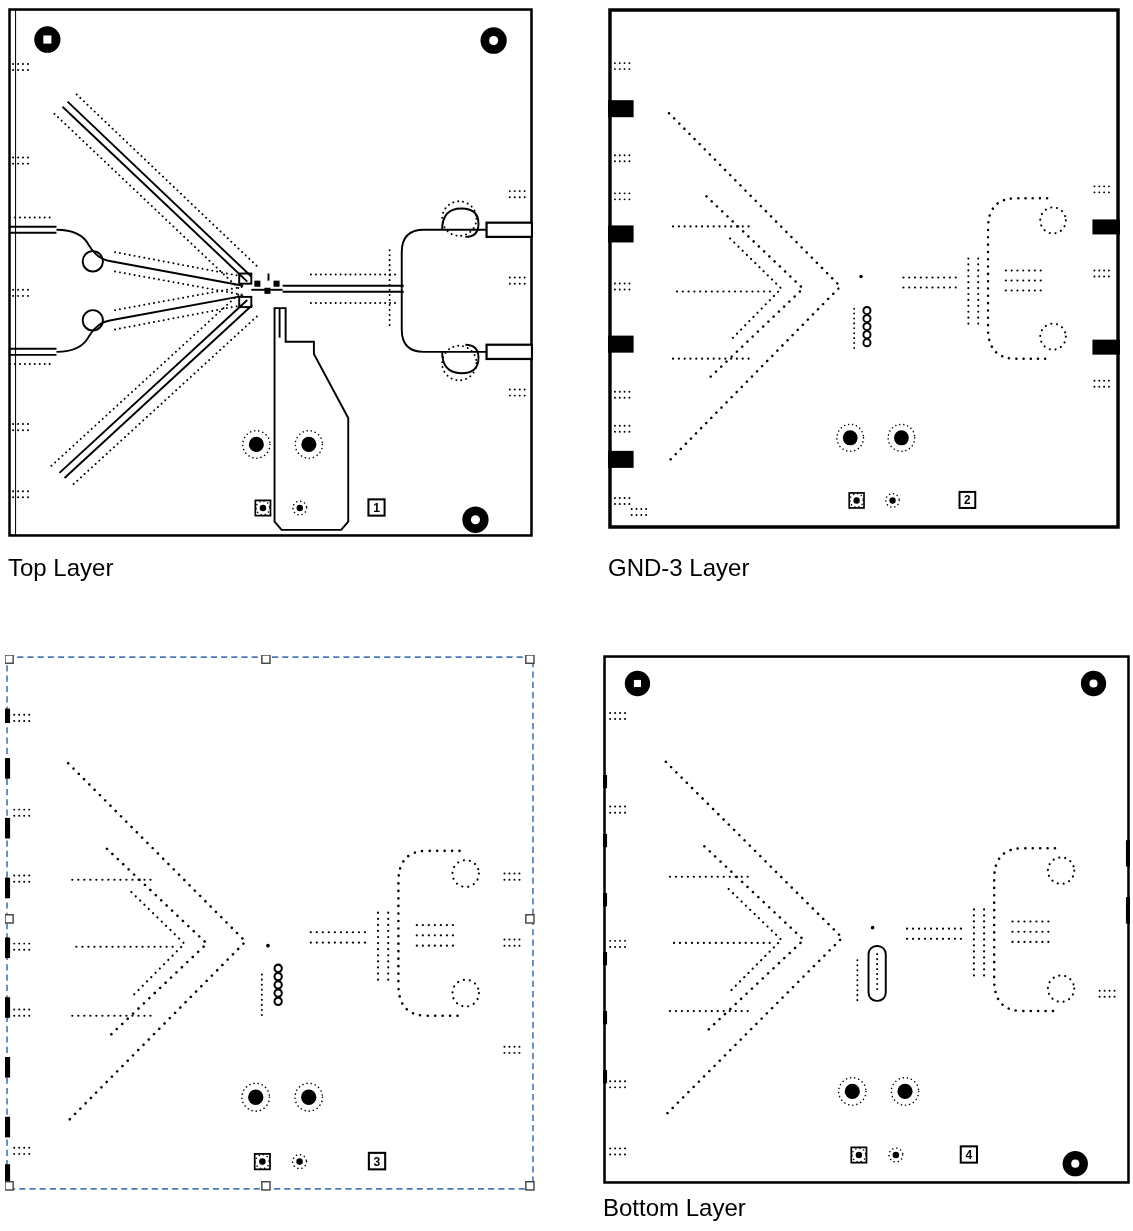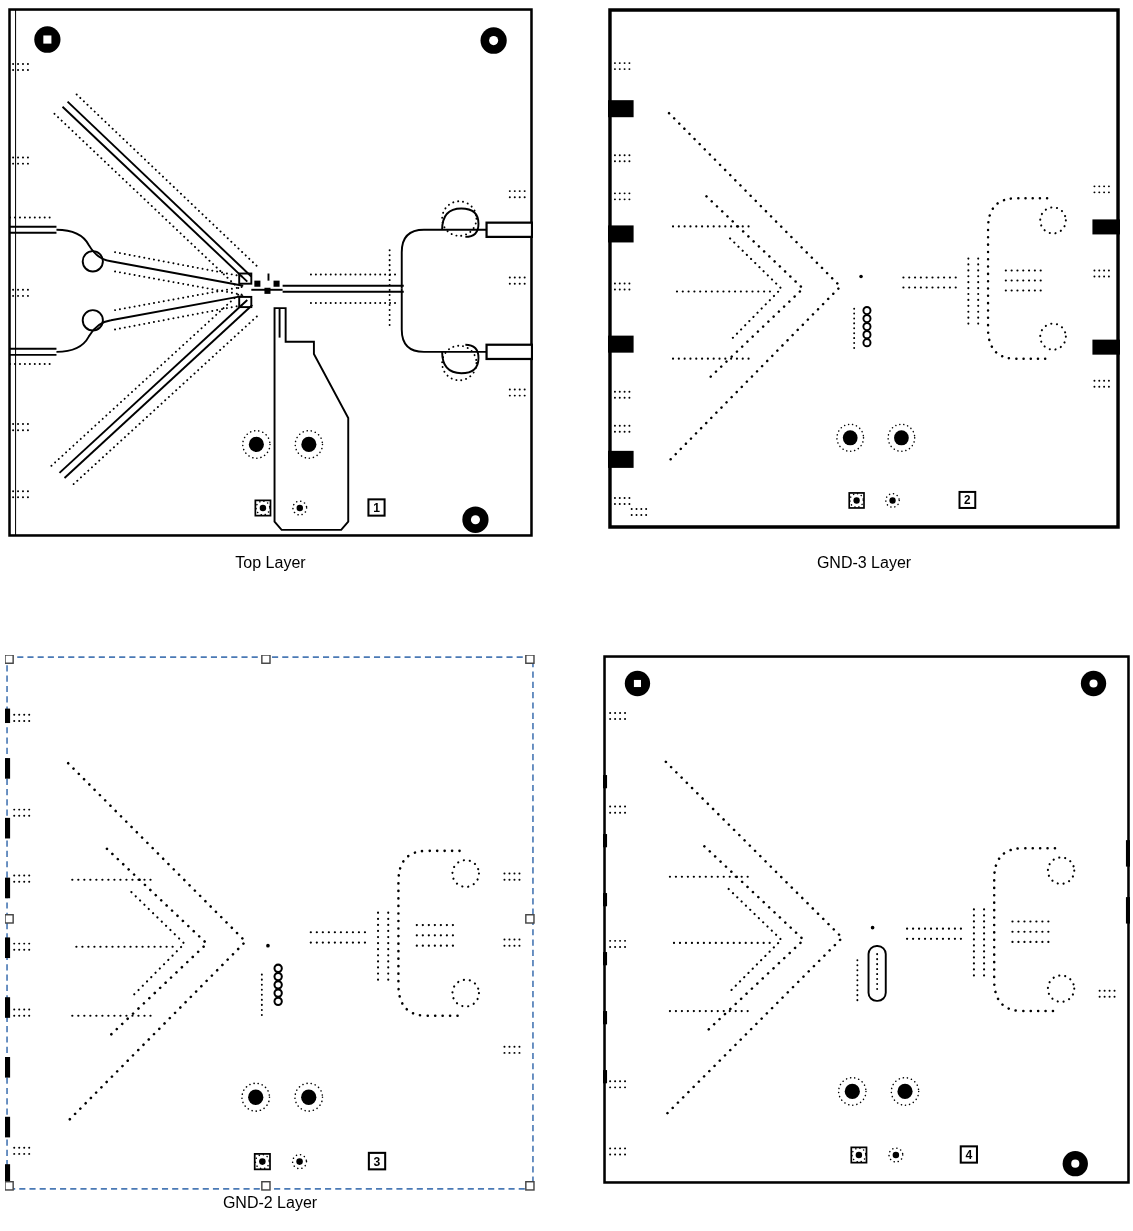--- a/index.html
+++ b/index.html
@@ -1,20 +1,20 @@
 <!DOCTYPE html>
 <html><head>
 <meta charset="utf-8">
 <style>
   * { margin:0; padding:0; box-sizing:border-box; }
   body { background:#fff; font-family:"Liberation Sans", sans-serif; }
   .page { position:relative; width:1133px; height:1231px; background:#fff; overflow:hidden; }
   .panel { position:absolute; }
   .panel svg { width:100%; height:100%; display:block; }
-  .caption { position:absolute; text-align:center; font-size:16px; color:#000; }
+  .caption { position:absolute; font-size:24px; color:#000; }
   svg .trace   { fill:none; stroke:#000; stroke-width:1.9; }
   svg .pad     { fill:#fff; stroke:#000; stroke-width:2.2; }
   svg .dots    { fill:none; stroke:#000; stroke-width:2.5; stroke-linecap:round; stroke-dasharray:0.1 7.2; }
   svg .dots-sm { fill:none; stroke:#000; stroke-width:2.1; stroke-linecap:round; stroke-dasharray:0.1 5.8; }
   svg .dots-xs { fill:none; stroke:#000; stroke-width:1.9; stroke-linecap:round; stroke-dasharray:0.1 4.8; }
   svg .ring    { fill:none; stroke:#000; stroke-width:1.5; stroke-linecap:round; stroke-dasharray:0.1 4; }
   svg .ringlet { fill:#fff; stroke:#000; stroke-width:2; }
   svg .border2 { fill:none; stroke:#000; stroke-width:2.5; }
   svg .border3 { fill:none; stroke:#000; stroke-width:3.5; }
   svg .badge-box  { fill:#fff; stroke:#000; stroke-width:2; }
@@ -239,23 +239,20 @@
         <rect class="handle" x="252" y="0" width="8" height="8"></rect>
         <rect class="handle" x="511" y="0" width="8" height="8"></rect>
         <rect class="handle" x="0" y="252" width="8" height="8"></rect>
         <rect class="handle" x="511" y="252" width="8" height="8"></rect>
         <rect class="handle" x="0" y="511" width="8" height="8"></rect>
         <rect class="handle" x="252" y="511" width="8" height="8"></rect>
         <rect class="handle" x="511" y="511" width="8" height="8"></rect>
       </g>
     </svg>
   </figure>
-  <div class="caption" style="left:5px;top:1194px;width:530px">
-    <span>GND-2 Layer</span>
-  </div>
 
   <figure class="panel" style="left:603px;top:655px;width:527px;height:529px">
     <svg viewBox="0 0 520 520" preserveAspectRatio="none" role="img">
       <rect x="1.5" y="1.5" width="517" height="517" class="border2"></rect>
       <g>
         <circle cx="34" cy="28" r="12.5" class="blk"></circle>
           <rect x="30.5" y="24.5" width="7" height="7" fill="#fff"></rect>
         <circle cx="484" cy="28" r="12.5" class="blk"></circle>
           <circle cx="484" cy="28" r="4" fill="#fff"></circle>
         <circle cx="466" cy="500" r="12.5" class="blk"></circle>
@@ -286,14 +283,17 @@
         <path class="dots-xs" d="M270.5 294 V332"></path>
         <path class="dots-xs" d="M251 300 V340"></path>
       </g>
       <use href="#via-pair"></use>
       <g>
         <rect x="353" y="483" width="16" height="16" class="badge-box"></rect>
         <text x="361" y="495.5" class="badge-text">4</text>
       </g>
     </svg>
   </figure>
+  <div class="caption" style="left:603px;top:1194px;width:527px">
+    <span>Bottom Layer</span>
+  </div>
 
 </div>
 
 </body></html>

